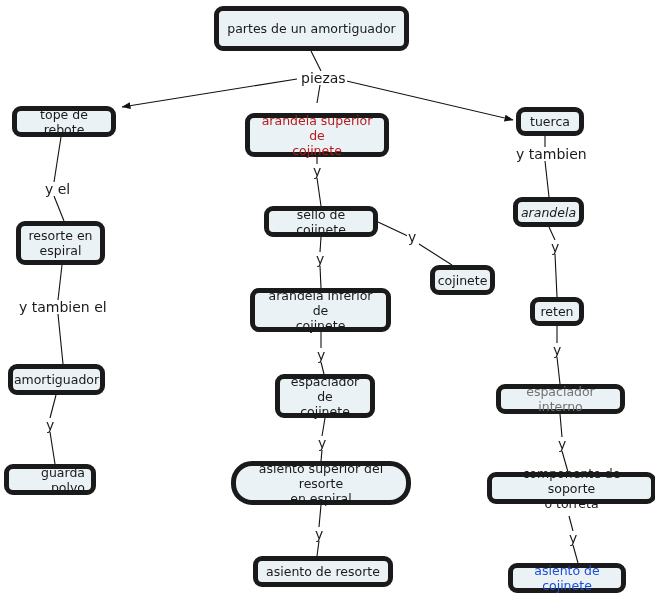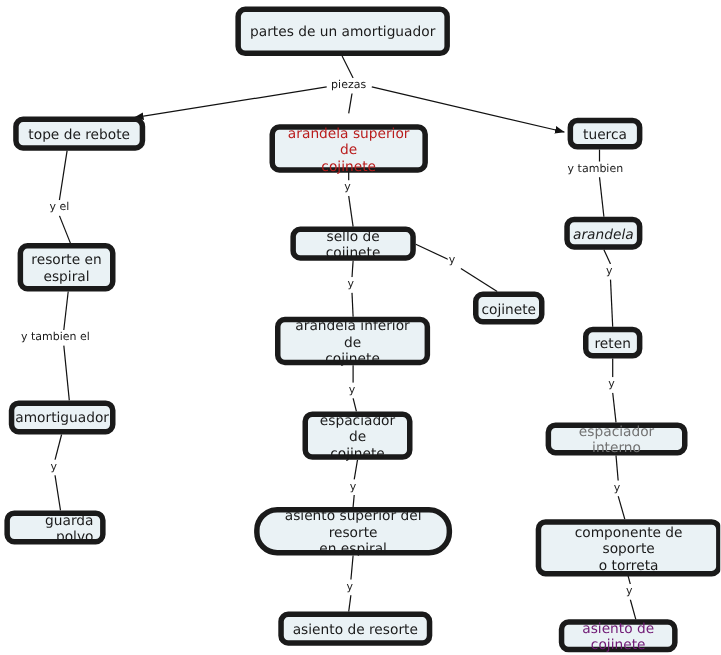--- a/index.html
+++ b/index.html
@@ -37,21 +37,21 @@
     text-align: center;
     font-size: 12.5px;
     line-height: 15px;
     color: #1a1a1a;
     padding: 0 6px;
     white-space: pre-line;
   }
   .link-label {
     position: absolute;
     background: #ffffff;
-    font-size: 10px;
+    font-size: 14px;
     line-height: 14px;
     color: #1a1a1a;
     white-space: nowrap;
     text-align: center;
     padding: 0 1px;
   }
 </style>
 </head>
 <body>
 
@@ -94,43 +94,43 @@
         <line x1="557" y1="357" x2="560" y2="384" stroke="#111111" stroke-width="1.1"></line>
         <line x1="560" y1="414" x2="562" y2="437" stroke="#111111" stroke-width="1.1"></line>
         <line x1="562" y1="451" x2="568" y2="472" stroke="#111111" stroke-width="1.1"></line>
         <line x1="569" y1="516" x2="573" y2="531" stroke="#111111" stroke-width="1.1"></line>
         <line x1="573" y1="545" x2="578" y2="563" stroke="#111111" stroke-width="1.1"></line>
       </g>
   </svg>
 
   <div id="node-layer">
       <div class="node" style="left: 214px; top: 6px; width: 195px; height: 45px; background: rgb(234, 242, 245); border-color: rgb(26, 26, 26); color: rgb(26, 26, 26);">partes de un amortiguador</div>
-      <div class="node" style="left: 12px; top: 106px; width: 120px; height: 31px; background: rgb(234, 242, 245); border-color: rgb(26, 26, 26); color: rgb(26, 26, 26);">tope de rebote</div>
+      <div class="node" style="left: 12px; top: 106px; width: 104px; height: 31px; background: rgb(234, 242, 245); border-color: rgb(26, 26, 26); color: rgb(26, 26, 26);">tope de rebote</div>
       <div class="node" style="left: 16px; top: 221px; width: 89px; height: 44px; background: rgb(234, 242, 245); border-color: rgb(26, 26, 26); color: rgb(26, 26, 26);">resorte en
 espiral</div>
       <div class="node" style="left: 8px; top: 364px; width: 97px; height: 31px; background: rgb(234, 242, 245); border-color: rgb(26, 26, 26); color: rgb(26, 26, 26);">amortiguador</div>
       <div class="node" style="left: 4px; top: 464px; width: 92px; height: 31px; background: rgb(234, 242, 245); border-color: rgb(26, 26, 26); color: rgb(26, 26, 26); text-align: right;">guarda polvo</div>
       <div class="node" style="left: 245px; top: 113px; width: 144px; height: 44px; background: rgb(234, 242, 245); border-color: rgb(26, 26, 26); color: #b91c1c;">arandela superior de
 cojinete</div>
       <div class="node" style="left: 264px; top: 206px; width: 114px; height: 31px; background: rgb(234, 242, 245); border-color: rgb(26, 26, 26); color: rgb(26, 26, 26);">sello de cojinete</div>
       <div class="node" style="left: 430px; top: 265px; width: 65px; height: 30px; background: rgb(234, 242, 245); border-color: rgb(26, 26, 26); color: rgb(26, 26, 26);">cojinete</div>
       <div class="node" style="left: 250px; top: 288px; width: 141px; height: 44px; background: rgb(234, 242, 245); border-color: rgb(26, 26, 26); color: rgb(26, 26, 26);">arandela inferior de
 cojinete</div>
       <div class="node" style="left: 275px; top: 374px; width: 100px; height: 44px; background: rgb(234, 242, 245); border-color: rgb(26, 26, 26); color: rgb(26, 26, 26);">espaciador de
 cojinete</div>
       <div class="node" style="left: 231px; top: 461px; width: 180px; height: 44px; background: rgb(234, 242, 245); border-color: rgb(26, 26, 26); color: rgb(26, 26, 26); border-radius: 21px;">asiento superior del resorte
 en espiral</div>
       <div class="node" style="left: 253px; top: 556px; width: 140px; height: 31px; background: rgb(234, 242, 245); border-color: rgb(26, 26, 26); color: rgb(26, 26, 26);">asiento de resorte</div>
       <div class="node" style="left: 516px; top: 107px; width: 68px; height: 29px; background: rgb(234, 242, 245); border-color: rgb(26, 26, 26); color: rgb(26, 26, 26);">tuerca</div>
       <div class="node" style="left: 513px; top: 197px; width: 71px; height: 30px; background: rgb(234, 242, 245); border-color: rgb(26, 26, 26); color: rgb(26, 26, 26); font-style: italic;">arandela</div>
       <div class="node" style="left: 530px; top: 297px; width: 54px; height: 29px; background: rgb(234, 242, 245); border-color: rgb(26, 26, 26); color: rgb(26, 26, 26);">reten</div>
       <div class="node" style="left: 496px; top: 384px; width: 129px; height: 30px; background: rgb(234, 242, 245); border-color: rgb(26, 26, 26); color: #737373;">espaciador interno</div>
-      <div class="node" style="left: 487px; top: 472px; width: 169px; height: 52px; background: rgb(234, 242, 245); border-color: rgb(26, 26, 26); color: rgb(26, 26, 26);">componente de soporte
+      <div class="node" style="left: 487px; top: 472px; width: 169px; height: 32px; background: rgb(234, 242, 245); border-color: rgb(26, 26, 26); color: rgb(26, 26, 26);">componente de soporte
 o torreta</div>
-      <div class="node" style="left: 508px; top: 563px; width: 108px; height: 30px; background: rgb(234, 242, 245); border-color: rgb(26, 26, 26); color: #701a75;">asiento de cojinete</div>
+      <div class="node" style="left: 508px; top: 563px; width: 118px; height: 30px; background: rgb(234, 242, 245); border-color: rgb(26, 26, 26); color: #1d4ed8;">asiento de cojinete</div>
     </div>
   <div id="label-layer">
       <div class="link-label" style="left: 300px; top: 71px;">piezas</div>
       <div class="link-label" style="left: 44px; top: 182px;">y el</div>
       <div class="link-label" style="left: 18px; top: 300px;">y tambien el</div>
       <div class="link-label" style="left: 45px; top: 418px;">y</div>
       <div class="link-label" style="left: 312px; top: 164px;">y</div>
       <div class="link-label" style="left: 407px; top: 230px;">y</div>
       <div class="link-label" style="left: 315px; top: 252px;">y</div>
       <div class="link-label" style="left: 316px; top: 348px;">y</div>

